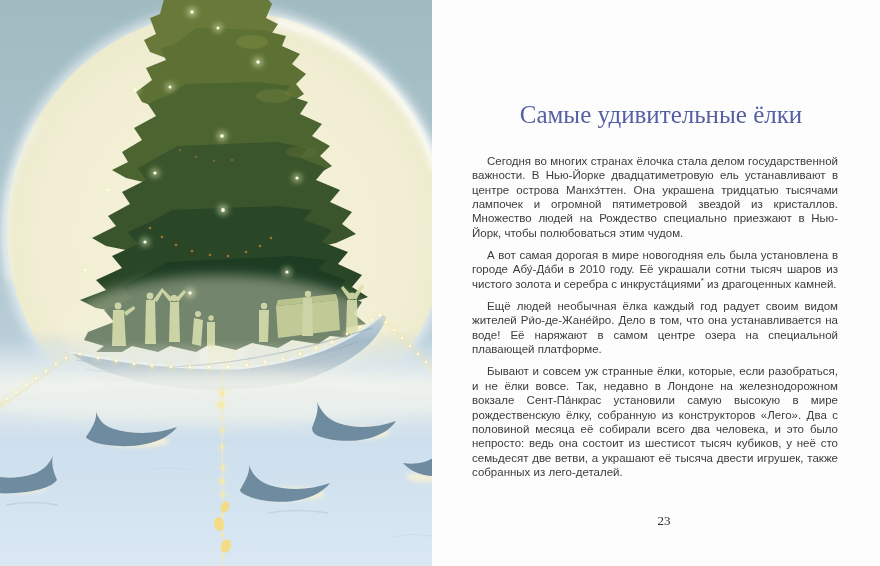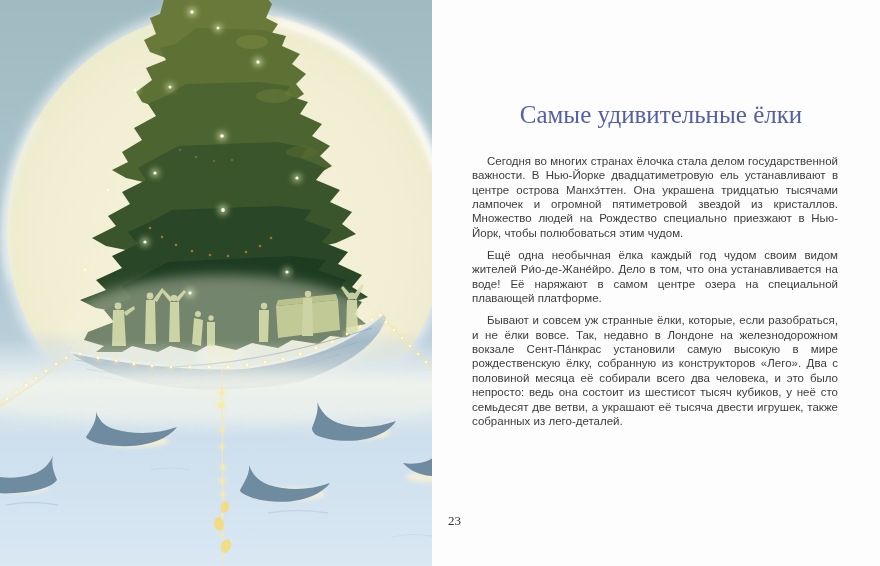--- a/index.html
+++ b/index.html
@@ -13,21 +13,21 @@
          font-size:25px;line-height:32px;color:#5560a2;margin:0;}
   .body-text{position:absolute;top:146px;left:16px;width:382px;
              font-size:11.5px;line-height:14.35px;color:#3c3c3c;
              text-align:justify;}
   .para{margin:8px;text-indent:15px;}
   .fnref{font-size:8px;line-height:0;}
   .footnote{position:absolute;top:468px;left:16px;width:372px;color:#474747;}
   .fn-rule{width:90px;border-top:1px solid #5a5a5a;margin-bottom:6px;}
   .fn-text{margin:0;font-size:9.8px;line-height:13px;text-align:justify;}
   .fn-text .fnm{font-size:9.8px;}
-  .page-number{position:absolute;top:513px;left:0;right:0;text-align:left;
+  .page-number{position:absolute;top:513px;left:0;right:0;text-align:center;
                font-family:"Liberation Serif",serif;font-size:13px;color:#2e2e2e;}
 </style>
 </head>
 <body>
 
 <div class="spread">
 
   <div class="page-left">
     <svg width="440" height="566" viewBox="0 0 440 566">
       <defs>
@@ -319,20 +319,21 @@
         </g>
       </g>
     </svg>
   </div>
 
   <div class="page-right">
     <h1 class="title">Самые удивительные ёлки</h1>
 
     <div class="body-text">
       <p class="para">Сегодня во многих странах ёлочка стала делом государственной важности. В Нью-Йорке двадцатиметровую ель устанавливают в центре острова Манхэ́ттен. Она украшена тридцатью тысячами лампочек и огромной пятиметровой звездой из кристаллов. Множество людей на Рождество специально приезжают в Нью-Йорк, чтобы полюбоваться этим чудом.</p>
-      <p class="para">Ещё одна необычная ёлка каждый год чудом своим видом жителей Ри́о-де-Жане́йро. Дело в том, что она устанавливается на воде! Её наряжают в самом центре озера на специальной плавающей платформе.</p>
+      <p class="para"><span>А вот самая дорогая в мире новогодняя ель была установлена в городе Абу́-Да́би в 2010 году. Её украшали сотни тысяч шаров из чистого золота и серебра с инкруста́циями</span><sup class="fnref">*</sup><span> из драгоценных камней.</span></p>
+      <p class="para">Ещё людей необычная ёлка каждый год радует своим видом жителей Ри́о-де-Жане́йро. Дело в том, что она устанавливается на воде! Её наряжают в самом центре озера на специальной плавающей платформе.</p>
       <p class="para">Бывают и совсем уж странные ёлки, которые, если разобраться, и не ёлки вовсе. Так, недавно в Лондоне на железнодорожном вокзале Сент-Па́нкрас установили самую высокую в мире рождественскую ёлку, собранную из конструкторов «Лего». Два с половиной месяца её собирали всего два человека, и это было непросто: ведь она состоит из шестисот тысяч кубиков, у неё сто семьдесят две ветви, а украшают её тысяча двести игрушек, также собранных из лего-деталей.</p>
     </div>
 
 
     <div class="page-number">23</div>
   </div>
 </div>
 
 </body></html>

